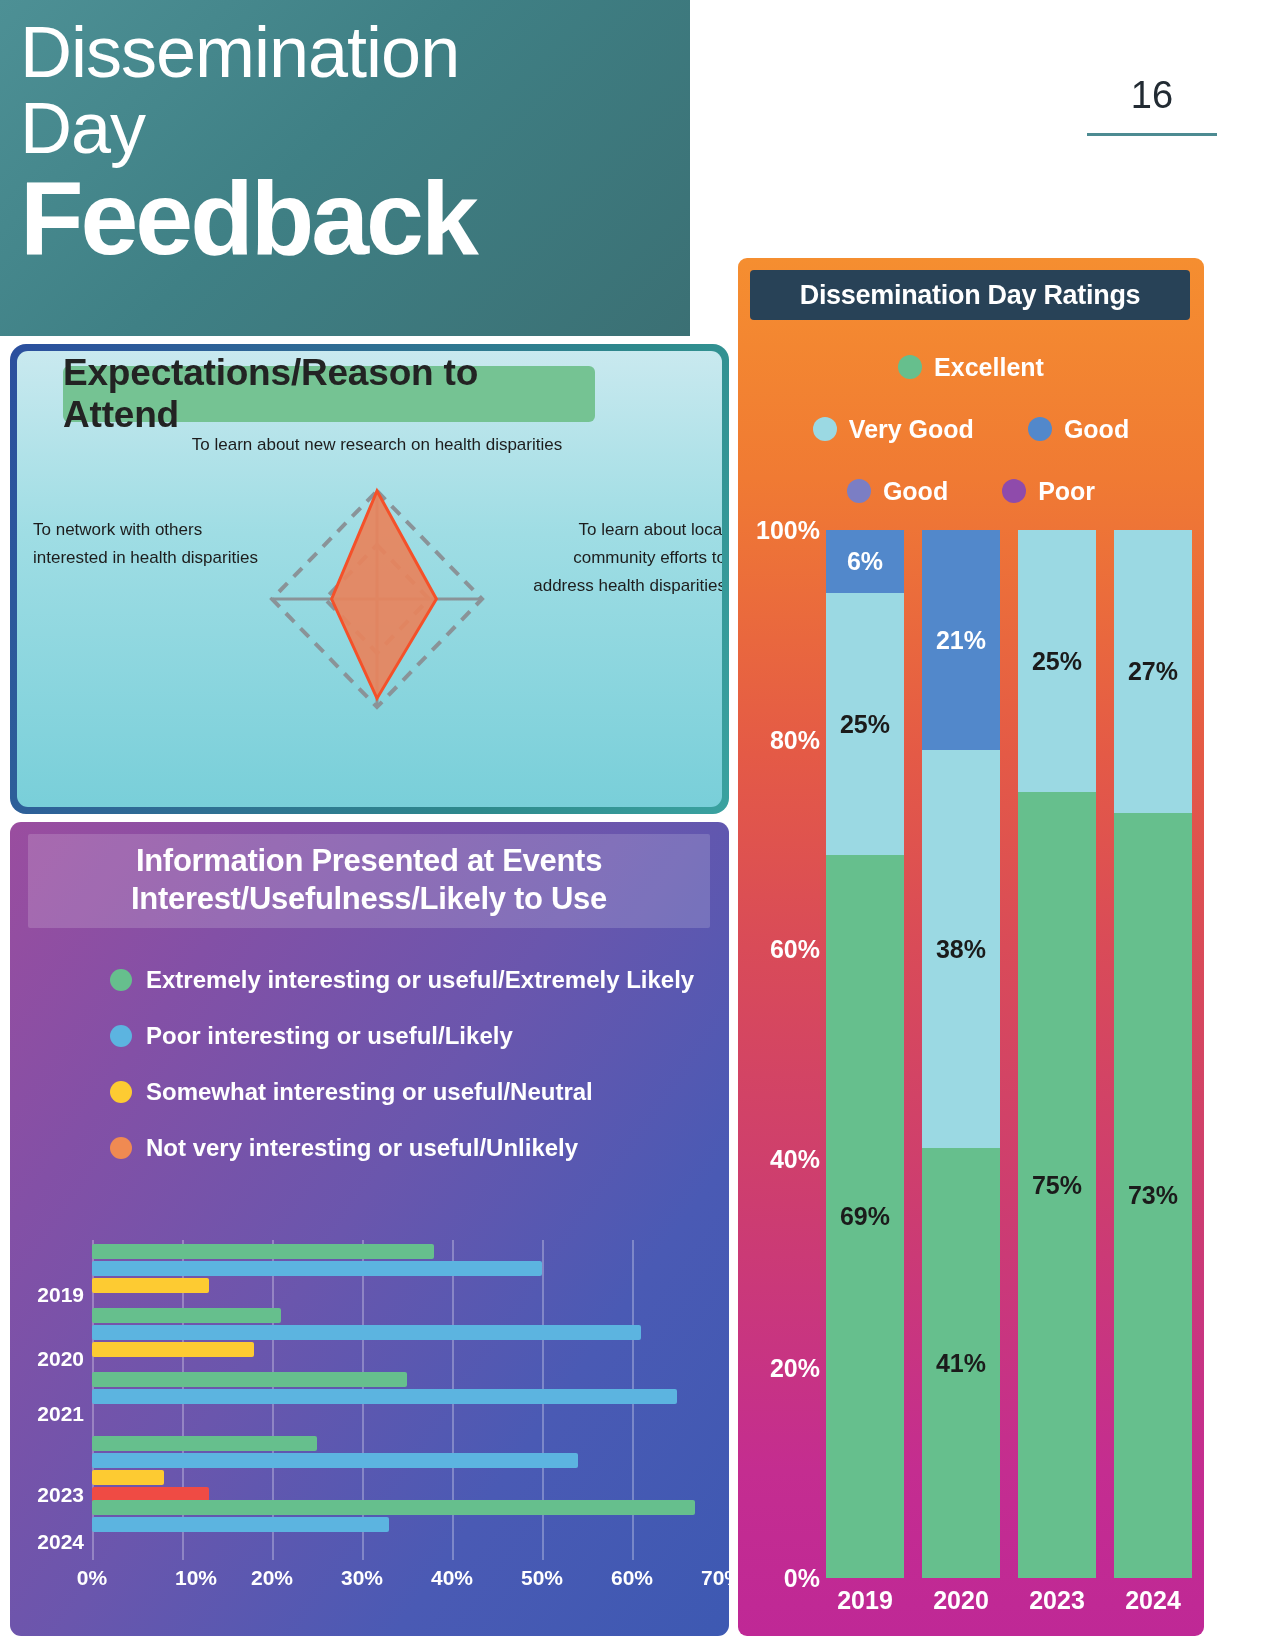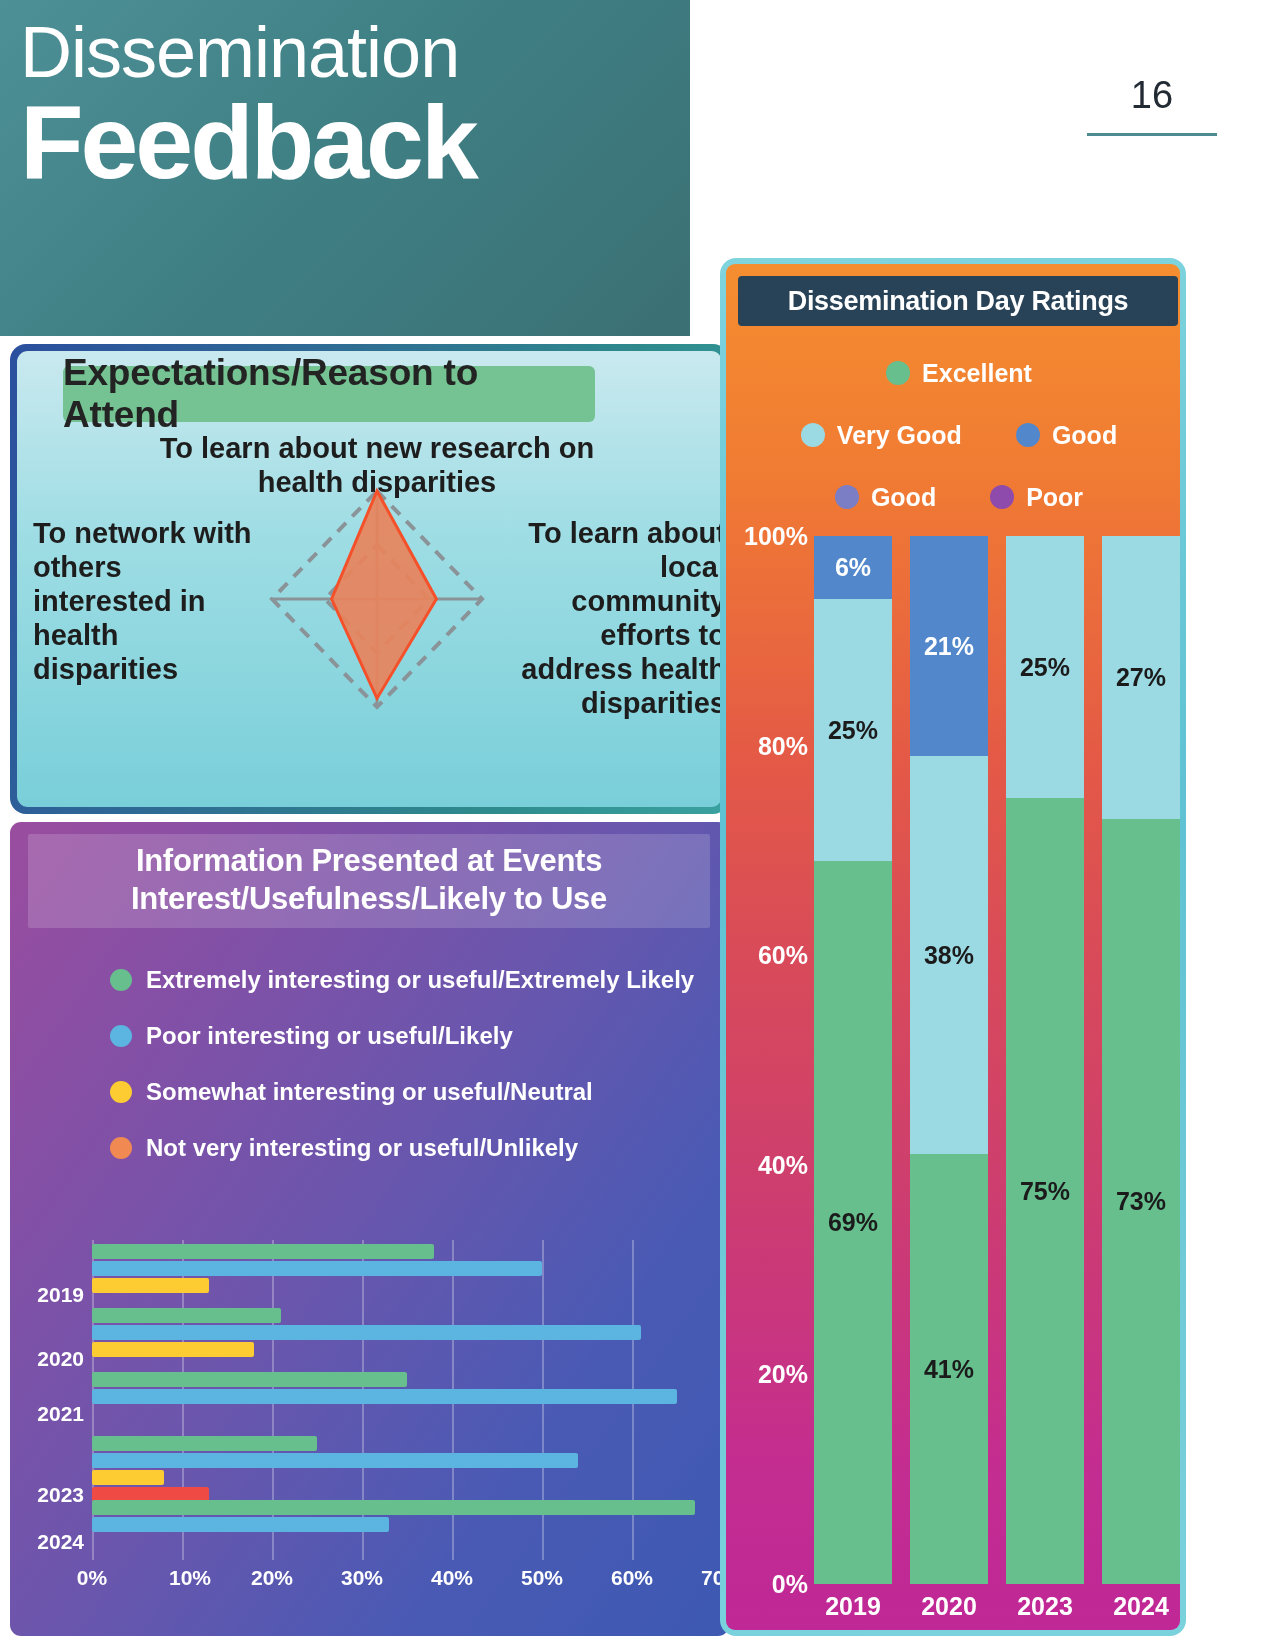--- a/index.html
+++ b/index.html
@@ -47,22 +47,22 @@
   }
   .exp-title {
     position: absolute; left: 46px; top: 15px; width: 532px; height: 56px;
     background: #75c393; border-radius: 6px;
     color: #232323; font-size: 37px; font-weight: 800; letter-spacing: -0.2px;
     display: flex; align-items: center; justify-content: center;
   }
 
   .radar-wrap { position: absolute; left: 0; top: 70px; width: 719px; height: 392px; }
   .radar-label {
-    position: absolute; color: #1d1d1d; font-weight: 700; font-size: 29px;
-    line-height: 34px;
+    position: absolute; color: #1d1d1d; font-weight: 400; font-size: 17px;
+    line-height: 28px;
   }
   .rl-top   { left: 140px; top: 10px; width: 440px; text-align: center; }
   .rl-left  { left: 16px;  top: 95px; width: 225px; text-align: left; }
   .rl-right { right: 10px; top: 95px; width: 210px; text-align: right; }
   .rl-bottom{ left: 140px; top: 295px; width: 440px; text-align: center; }
   .radar-svg { position: absolute; left: 245px; top: 58px; }
 
   
   .panel-info {
     position: absolute; left: 10px; top: 822px; width: 719px; height: 814px;
@@ -97,22 +97,22 @@
     position: absolute; color: #ffffff; font-size: 21px; font-weight: 700; text-align: right;
     width: 72px; left: 2px;
   }
   .xlabel {
     position: absolute; color: #ffffff; font-size: 21px; font-weight: 700;
     top: 334px; transform: translateX(-50%); white-space: nowrap;
   }
 
   
   .panel-rate {
-    position: absolute; left: 720px; top: 258px; width: 466px; height: 1378px;
-    border-radius: 16px; padding: 6px;
+    position: absolute; left: 738px; top: 258px; width: 466px; height: 1378px;
+    border-radius: 16px; padding: 0;
     background: linear-gradient(175deg, #7fd4de 0%, #6fcbd8 18%, #5fc2d2 40%, #6ec9d6 70%, #7ad2dd 100%);
   }
   .panel-rate-inner {
     width: 100%; height: 100%; border-radius: 9px; position: relative; overflow: hidden;
     background: linear-gradient(180deg, #f58e30 0%, #f07a33 16%, #e45a46 36%, #d94b58 50%, #cc3c72 70%, #c42d90 88%, #bf2896 100%);
   }
   .rate-title {
     position: absolute; left: 12px; top: 12px; width: 440px; height: 50px;
     background: #284257; color: #ffffff; border-radius: 4px;
     font-size: 27px; font-weight: 800; display: flex; align-items: center; justify-content: center;
@@ -140,20 +140,21 @@
   .rate-xlab {
     position: absolute; color: #ffffff; font-size: 25px; font-weight: 800;
     top: 1056px; width: 78px; text-align: center;
   }
 </style>
 </head>
 <body>
 
 <div class="header">
   <div class="line1">Dissemination</div>
+  <div class="line2">Day</div>
   <div class="line3">Feedback</div>
 </div>
 
 <div class="pagenum-wrap">
   <div class="pagenum">16</div>
   <div class="pagenum-rule"></div>
 </div>
 
 <div class="panel-exp">
   <div class="panel-exp-inner">
@@ -233,21 +234,21 @@
         </div>
       <div id="hbar-ylabels">
           <div class="ylabel" style="top: 50.5px;">2019</div>
           <div class="ylabel" style="top: 114.5px;">2020</div>
           <div class="ylabel" style="top: 170px;">2021</div>
           <div class="ylabel" style="top: 251px;">2023</div>
           <div class="ylabel" style="top: 298px;">2024</div>
         </div>
       <div id="hbar-xlabels">
           <div class="xlabel" style="left: 82px;">0%</div>
-          <div class="xlabel" style="left: 180px;">10%</div>
+          <div class="xlabel" style="left: 186px;">10%</div>
           <div class="xlabel" style="left: 262px;">20%</div>
           <div class="xlabel" style="left: 352px;">30%</div>
           <div class="xlabel" style="left: 442px;">40%</div>
           <div class="xlabel" style="left: 532px;">50%</div>
           <div class="xlabel" style="left: 622px;">60%</div>
           <div class="xlabel" style="left: 712px;">70%</div>
         </div>
     </div>
   </div>
 </div>

